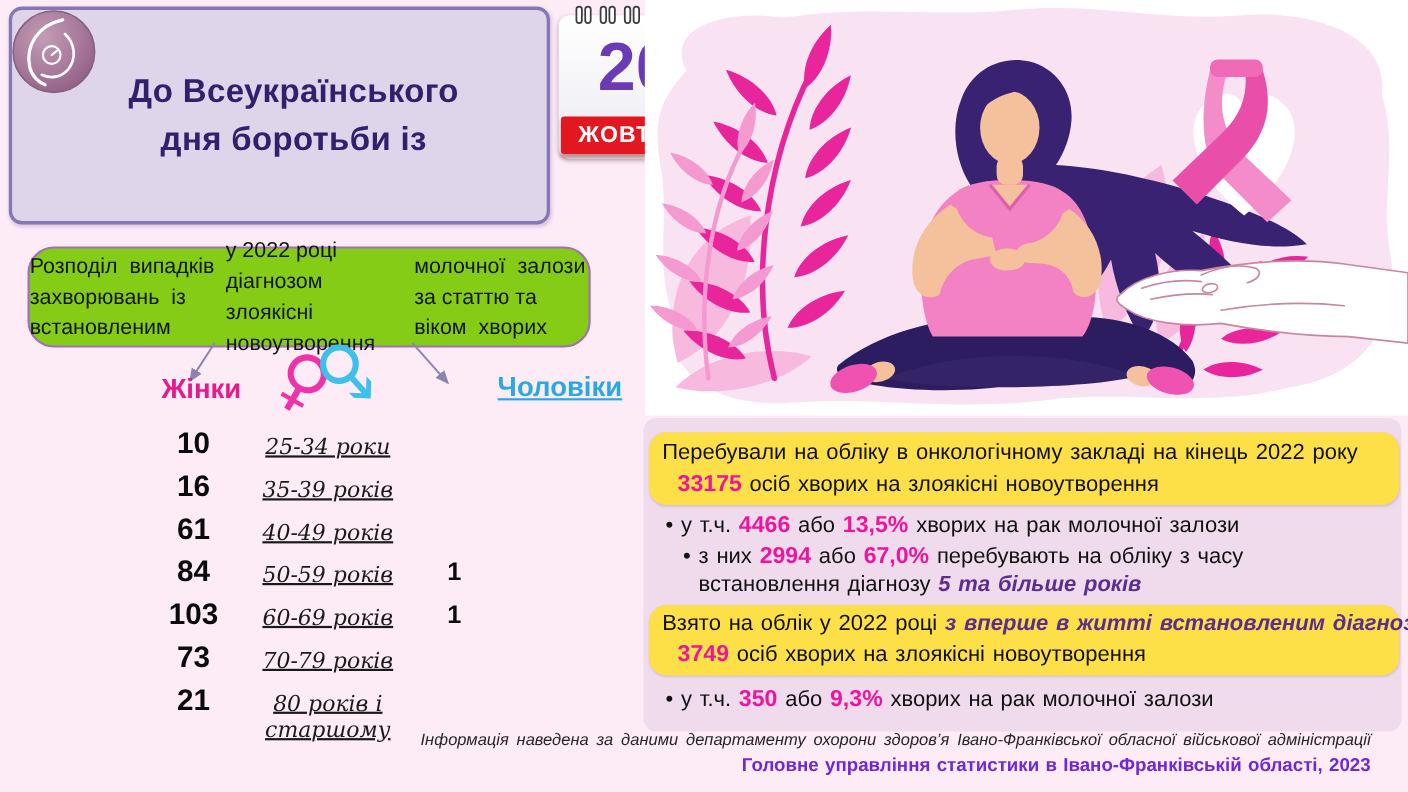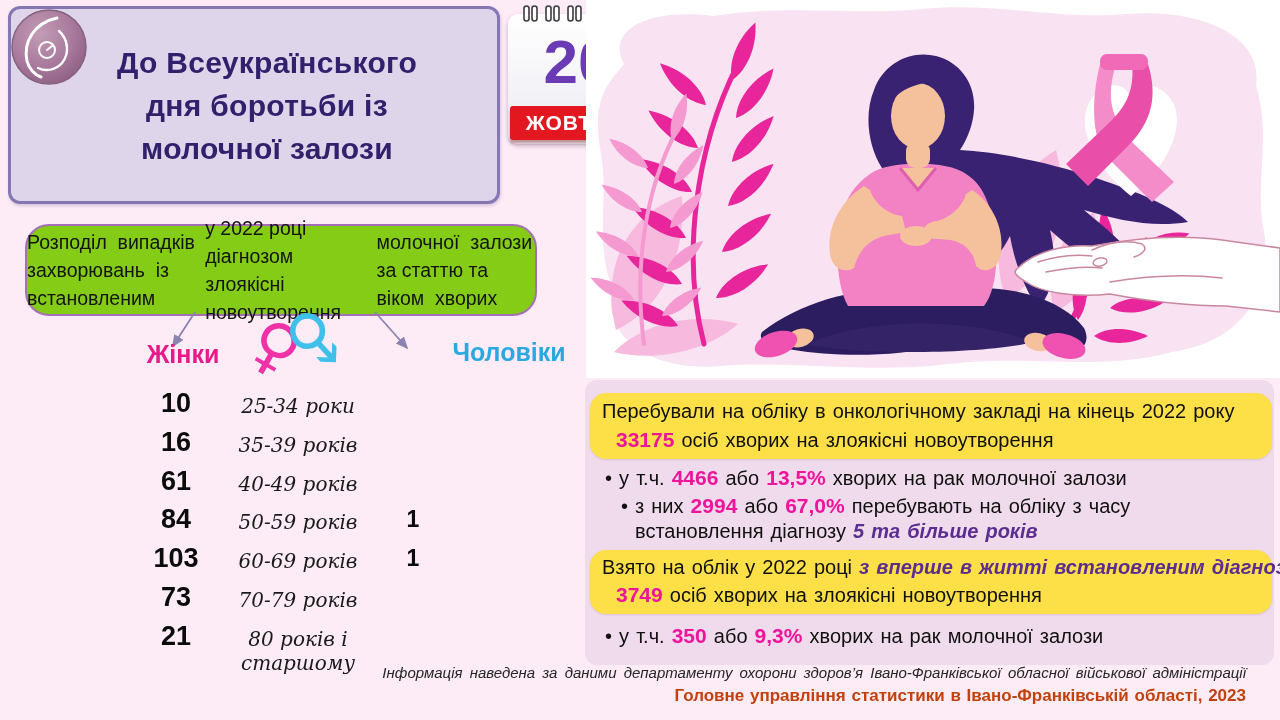--- a/index.html
+++ b/index.html
@@ -37,63 +37,62 @@
   .desc-box{position:absolute;left:25px;top:224px;width:512px;height:92px;background:#84cc16;
             border:2px solid #a46fb4;border-radius:24px;box-sizing:border-box;
             display:flex;flex-direction:row;justify-content:space-between;align-items:center;}
   .desc-line{font-size:19.5px;color:#141414;line-height:28px;white-space:pre-wrap;}
 
   .arrows{position:absolute;left:150px;top:308px;width:280px;height:48px;}
 
   .lbl-female{position:absolute;left:128px;top:340px;width:110px;text-align:center;
               font-size:25px;font-weight:bold;color:#e8198b;}
   .lbl-male{position:absolute;left:446px;top:338px;width:126px;text-align:center;
-            font-size:25px;font-weight:bold;color:#2aa9e0;}
+            font-size:25px;font-weight:bold;color:#2aa9e0;text-decoration:underline;}
   .symbols{position:absolute;left:250px;top:306px;width:110px;height:84px;font-family:"DejaVu Sans",sans-serif;}
   .sym-f{position:absolute;left:2px;top:4px;font-size:64px;font-weight:bold;color:#f032a8;
          transform:rotate(30deg);}
   .sym-m{position:absolute;left:34px;top:-6px;font-size:64px;font-weight:bold;color:#3fc0ea;
          transform:rotate(92deg);}
 
   
   .age-table{position:absolute;left:120px;top:388px;width:340px;}
   .age-row{position:relative;height:38.8px;}
   .a-num{position:absolute;left:0;top:0;width:112px;text-align:center;
          font-size:27px;font-weight:bold;color:#0b0b0b;}
   .a-age{position:absolute;left:78px;top:6px;width:200px;text-align:center;font-size:20px;
-         font-style:italic;font-family:"DejaVu Serif",serif;color:#1a1a1a;}
+         font-style:italic;font-family:"DejaVu Serif",serif;color:#1a1a1a;text-decoration:underline;}
   .a-male{position:absolute;left:263px;top:2px;width:60px;text-align:center;
           font-size:23px;font-weight:bold;color:#0b0b0b;}
 
   
   .stats-panel{position:absolute;left:585px;top:380px;width:689px;height:285px;
                background:#efdbeb;border-radius:12px;}
   .stat-box{position:absolute;left:5px;width:682px;background:#fde047;border-radius:16px;
             box-shadow:0 1px 2px rgba(150,80,130,.2);}
   #box1{top:13px;height:66px;}
   #box2{top:170px;height:64px;}
   .s-line,.s-bullet{position:absolute;font-size:20px;color:#101010;white-space:nowrap;word-spacing:1.5px;}
   .val{color:#ee149b;font-weight:bold;font-size:21px;}
   .em-purple{color:#5c2d91;font-weight:bold;font-style:italic;}
 
   
   .footer-1{position:absolute;right:34px;top:664px;font-size:15px;font-style:italic;
             color:#262626;word-spacing:3px;}
-  .footer-2{position:absolute;right:34px;top:686px;font-size:17px;font-weight:bold;color:#c2410c;
+  .footer-2{position:absolute;right:34px;top:686px;font-size:17px;font-weight:bold;color:#6d28d9;
             word-spacing:1px;}
 </style>
 </head>
 <body>
 
 <div id="canvas">
 
   <div class="title-box">
     <div class="title-line">До Всеукраїнського</div>
     <div class="title-line">дня боротьби із</div>
-    <div class="title-line">молочної залози</div>
   </div>
 
   <svg class="logo" viewBox="0 0 78 78">
     <defs>
       <radialGradient id="lg" cx="38%" cy="32%" r="75%">
         <stop offset="0%" stop-color="#c29cb4"></stop>
           <stop offset="60%" stop-color="#a8799c"></stop>
         <stop offset="100%" stop-color="#8d5f83"></stop>
       </radialGradient>
     </defs>

